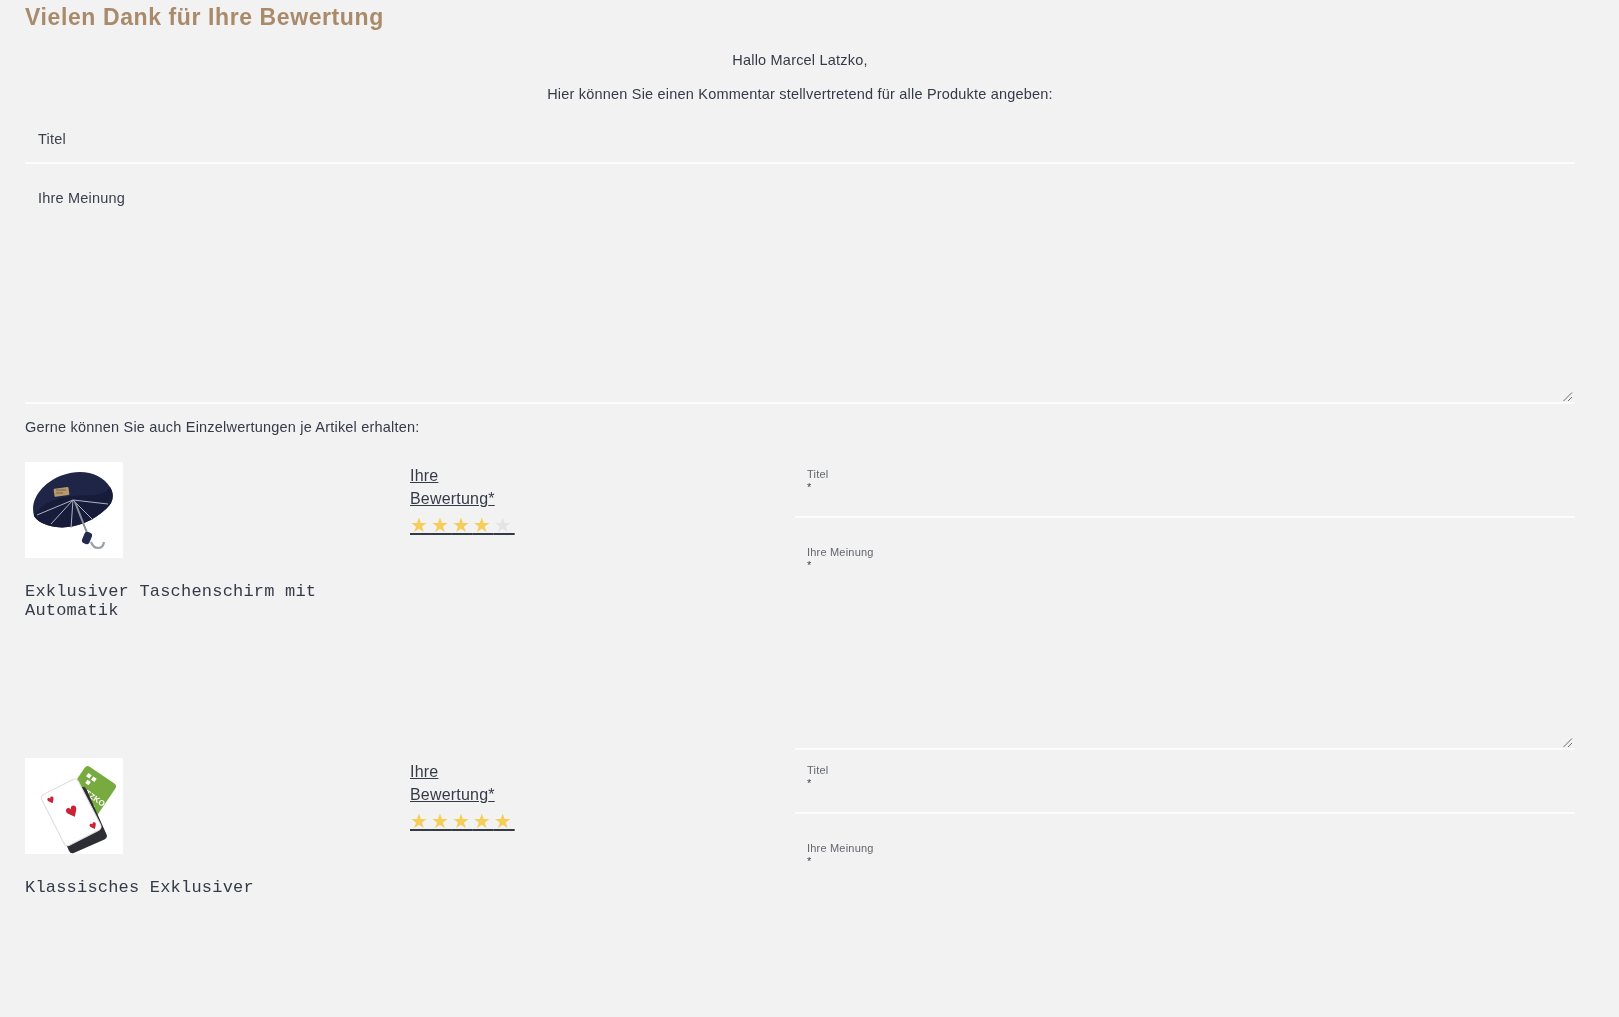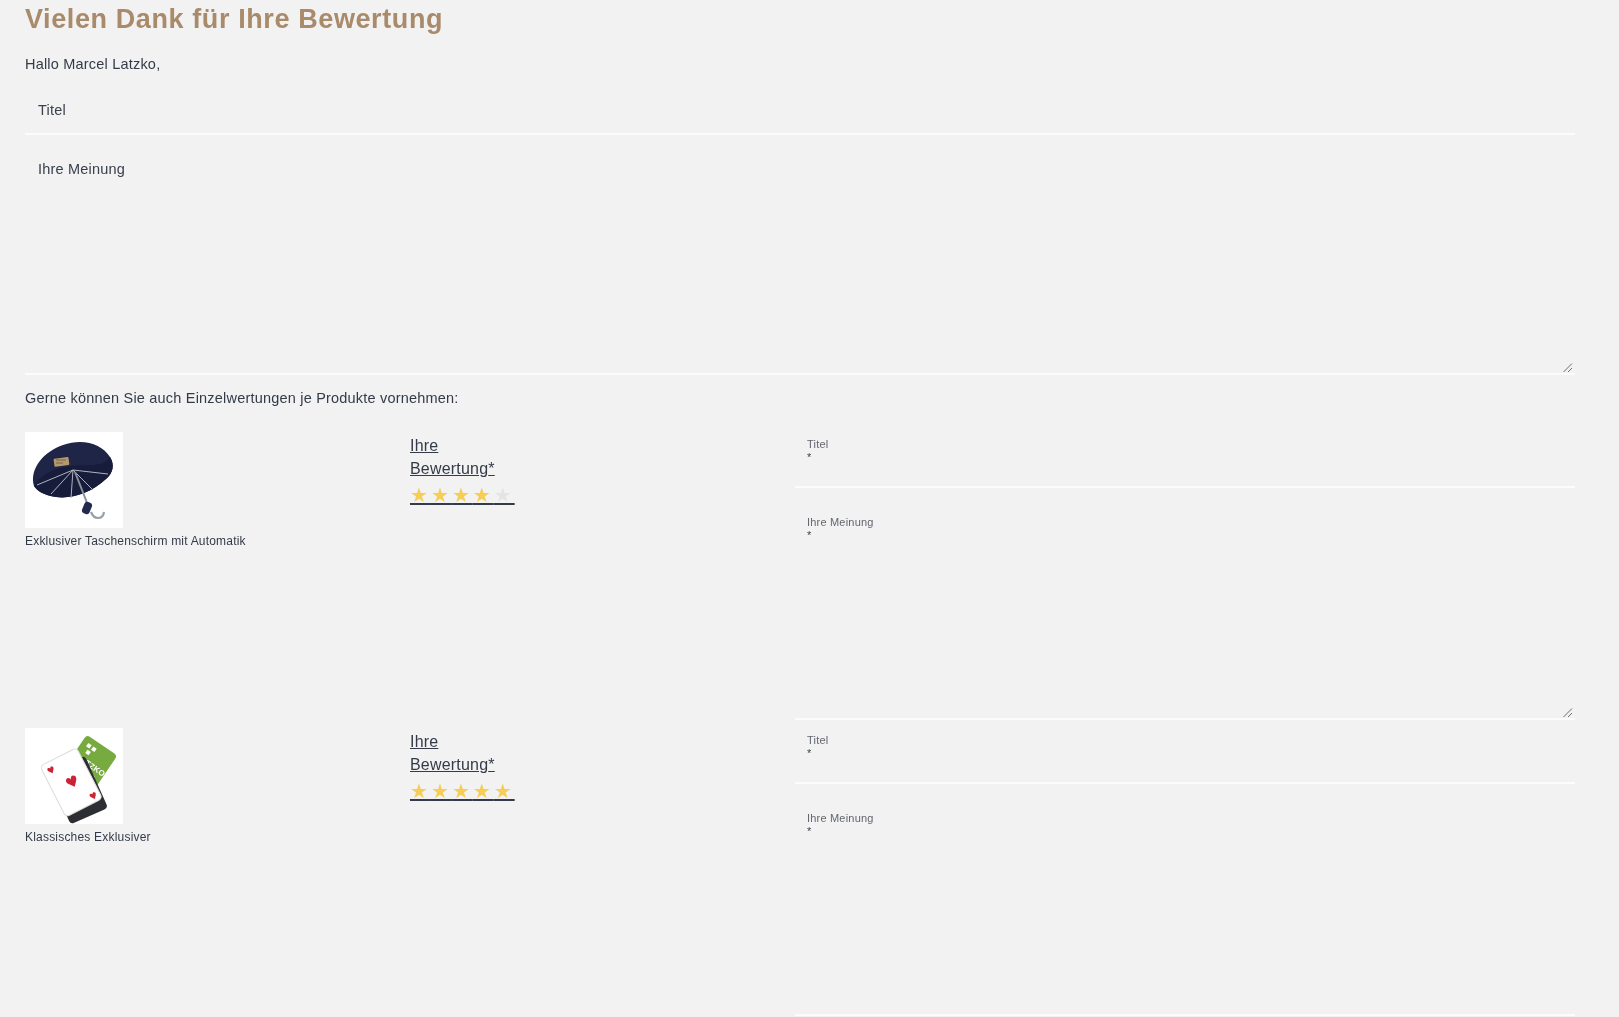--- a/index.html
+++ b/index.html
@@ -10,27 +10,27 @@
   html,body{width:1619px; height:1017px; overflow:hidden;}
   body{
     background:var(--bg);
     font-family:"Liberation Sans", sans-serif;
     color:var(--body);
     letter-spacing:.2px;
   }
   .page{padding:4px 44px 0 25px; position:relative;}
   h1.page-title{
     color:var(--heading);
-    font-size:27px;
+    font-size:23px;
     font-weight:bold;
     letter-spacing:.6px;
     margin-bottom:20px;
   }
   p.copy{font-size:14.5px; margin-bottom:24px; line-height:1.35;}
-  p.copy.tight{margin-bottom:14px;}
+  p.copy.tight{margin-bottom:14px;text-align:center;}
 
   
   .u-input{
     display:block; width:100%;
     background:transparent; border:none; outline:none;
     border-bottom:2px solid var(--underline);
     font-family:"Liberation Sans", sans-serif;
     font-size:14.5px; color:var(--body);
     letter-spacing:.2px;
   }
@@ -54,55 +54,56 @@
   .hint-individual{margin-top:14px; margin-bottom:20px;}
 
   
   .product-row{display:flex; align-items:flex-start;}
   .product-row + .product-row{margin-top:8px;}
   .col-product{width:385px; flex:0 0 385px;}
   .product-image{
     width:98px; height:96px; background:#ffffff; overflow:hidden;
     display:block;
   }
-  .product-name{font-size:12px; margin-top:6px;}
+  .product-name{font-size:17px; margin-top:24px;font-family:Liberation Mono, monospace;}
   .col-rating{width:385px; flex:0 0 385px; padding-top:2px;text-decoration:underline;}
   .rating-label{font-size:16px; line-height:23px; max-width:110px;}
   .stars{margin-top:5px; font-size:20px; line-height:20px; letter-spacing:3px; white-space:nowrap;}
   .stars .star.filled{color:var(--star-filled);}
   .stars .star.empty{color:var(--star-empty);}
   .col-fields{flex:1 1 auto; padding-top:6px;}
   .field-label{display:block; font-size:11px; line-height:13px; color:var(--label); padding-left:12px;}
   .field-label .req{display:block; color:var(--req);}
   .p-title-input{height:24px; padding:2px 12px 4px;}
   .p-opinion-field{margin-top:28px;}
   .p-opinion-textarea{height:178px; margin-top:0; padding:8px 12px;}
 </style>
 </head>
 <body>
 
 <div class="page">
 
   <h1 class="page-title">Vielen Dank für Ihre Bewertung</h1>
 
   <p class="copy tight">Hallo Marcel Latzko,</p>
+  <p class="copy tight">Hier können Sie einen Kommentar stellvertretend für alle Produkte angeben:</p>
 
   <div>
     <input class="u-input global-title-input" type="text" placeholder="Titel" style="">
     <div class="ta-wrap">
       <textarea class="u-textarea global-opinion-textarea" placeholder="Ihre Meinung" style=""></textarea>
       <span class="resize-grip">
         <svg width="11" height="11" viewBox="0 0 11 11">
             <path d="M1.5 10 L10 1.5 M6 10 L10 6" stroke="#6e6e6e" stroke-width="1" fill="none"></path>
           </svg>
       </span>
     </div>
   </div>
 
-  <p class="copy hint-individual">Gerne können Sie auch Einzelwertungen je Produkte vornehmen:</p>
+  <p class="copy hint-individual">Gerne können Sie auch Einzelwertungen je Artikel erhalten:</p>
 
   <div class="product-row">
     <div class="col-product">
       <span class="product-image">
         <svg width="98" height="96" viewBox="0 0 98 96">
           <rect width="98" height="96" fill="#ffffff"></rect>
           <path d="M9,54 C4,36 20,19 38,13 C58,6 77,12 85,25 C90,33 88,41 81,47 C66,61 47,67 31,65 C19,63 12,59 9,54 Z" fill="#1f2547"></path>
           <path d="M9,54 C14,44 28,36 46,34 C64,32 78,36 85,25 C90,33 88,41 81,47 C66,61 47,67 31,65 C19,63 12,59 9,54 Z" fill="#171c3a"></path>
           <path d="M48,38 L12,53 M48,38 L26,62 M48,38 L46,66 M48,38 L68,58 M48,38 L83,42" stroke="#aeb3c0" stroke-width="1" fill="none"></path>
           <rect x="29" y="26" width="15" height="8" rx="1" fill="#b49a6e" transform="rotate(-8 36 30)"></rect>

